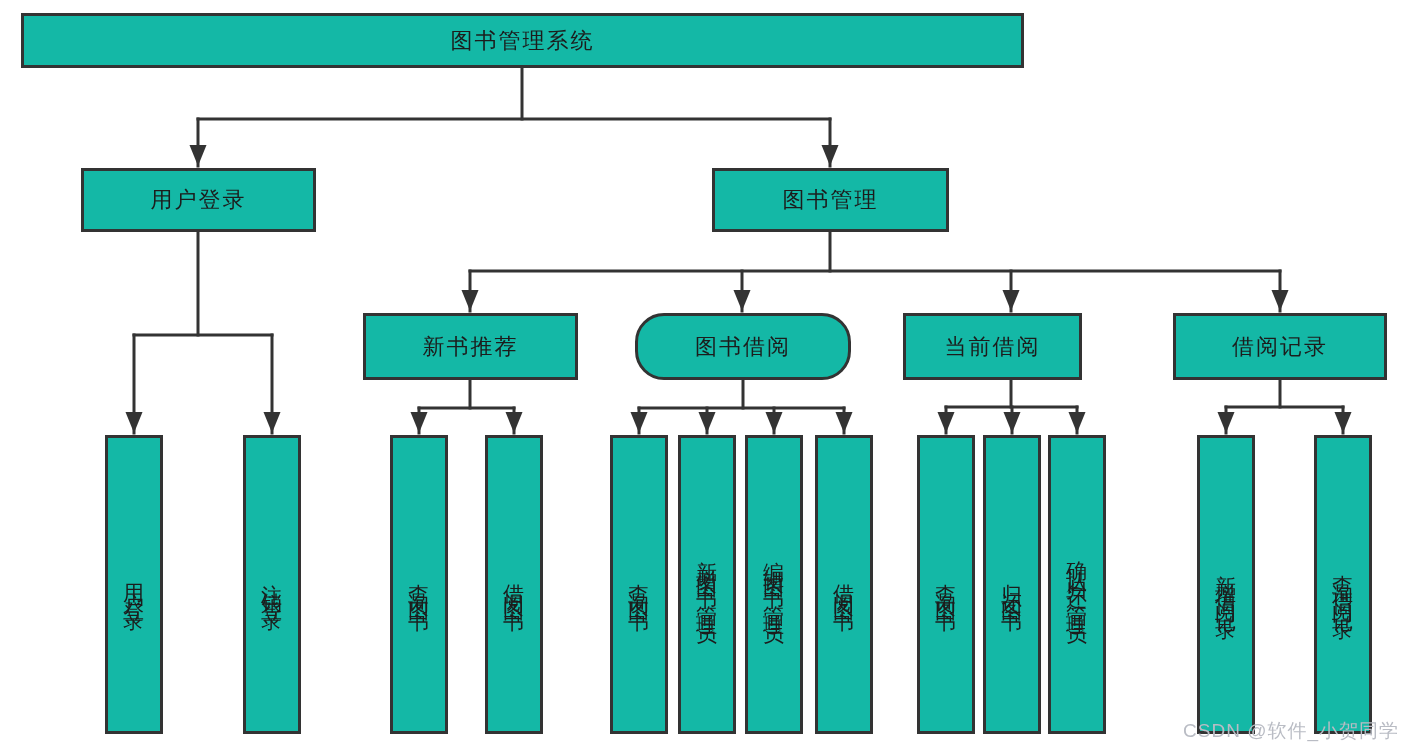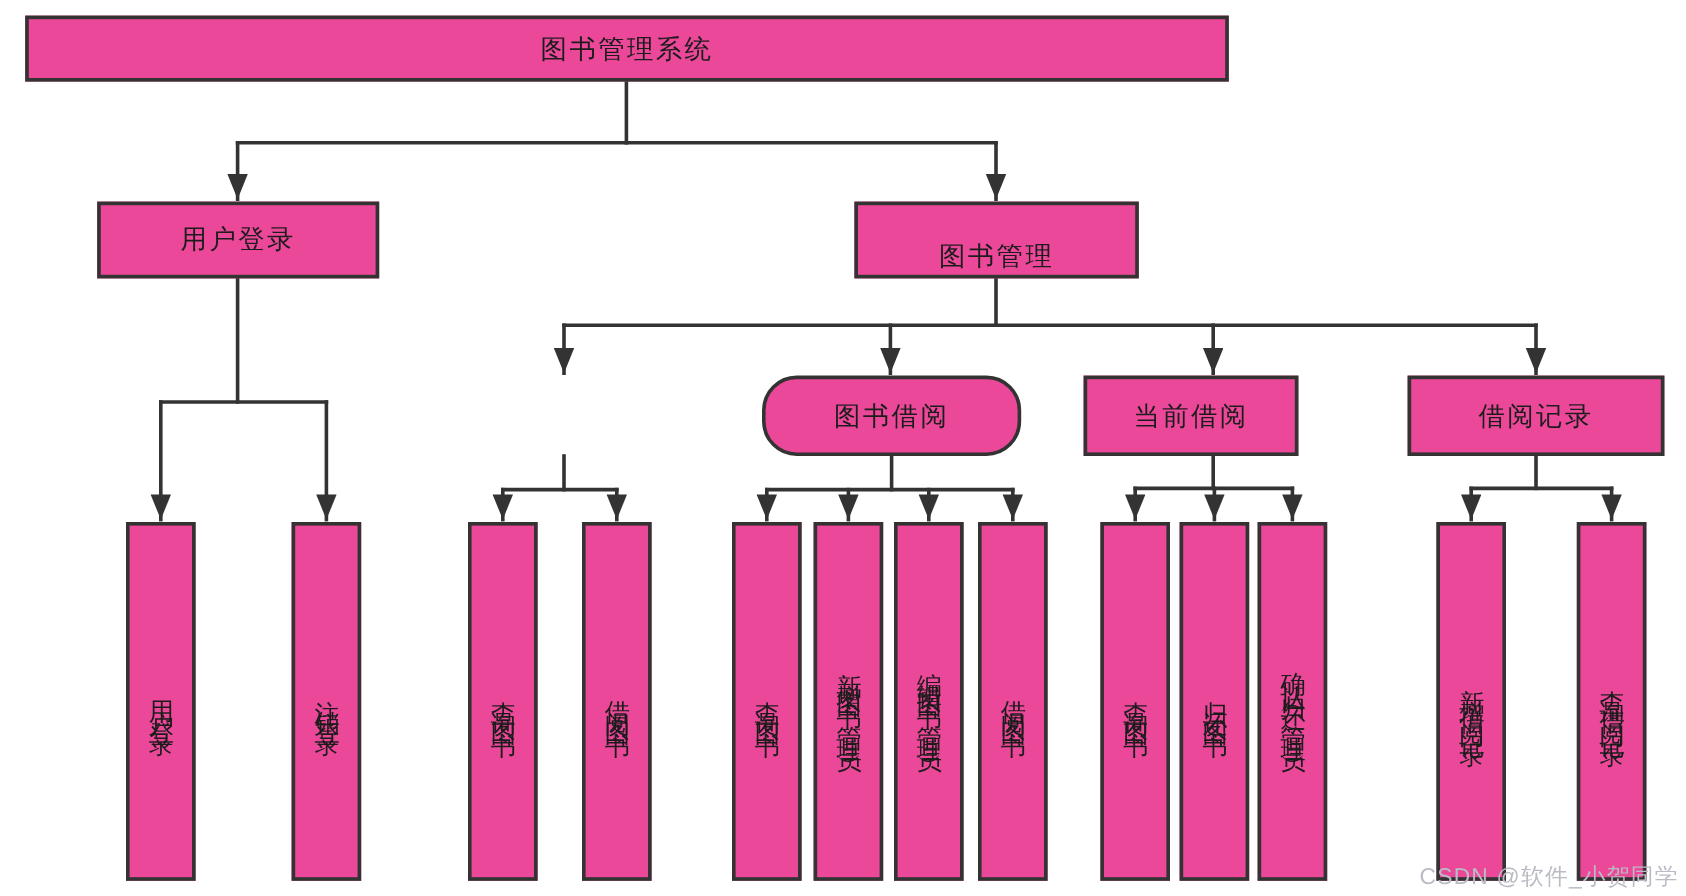--- a/index.html
+++ b/index.html
@@ -4,21 +4,21 @@
 <style>
   html,body { margin:0; padding:0; background:#ffffff; }
   .canvas {
     position:relative; width:1405px; height:747px; background:#ffffff;
     font-family:"Liberation Sans","DejaVu Sans",sans-serif; color:#1c1c1c;
     overflow:hidden;
   }
   .connectors { position:absolute; left:0; top:0; z-index:0; }
   .box {
     position:absolute; box-sizing:border-box; border:3px solid #333333;
-    background:#ec4899; display:flex; align-items:center; justify-content:center;
+    background:#14b8a6; display:flex; align-items:center; justify-content:center;
     z-index:1;
   }
   .h-label { font-size:22px; letter-spacing:2px; white-space:nowrap; }
   .leaf { top:435px; width:58px; height:299px; }
   .vtext {
     writing-mode:vertical-lr; text-orientation:mixed;
     font-size:21px; letter-spacing:9px; line-height:1;
   }
   .watermark {
     position:absolute; right:6px; bottom:3px; z-index:2;
@@ -80,24 +80,27 @@
     </g>
   </svg>
 
   <div class="box" style="left:21px; top:13px; width:1003px; height:55px;">
     <span class="h-label">图书管理系统</span>
   </div>
 
   <div class="box" style="left:81px; top:168px; width:235px; height:64px;">
     <span class="h-label">用户登录</span>
   </div>
-  <div class="box" style="left:712px; top:168px; width:237px; height:64px;align-items:flex-end;">
+  <div class="box" style="left:712px; top:168px; width:237px; height:64px;">
     <span class="h-label">图书管理</span>
   </div>
 
+  <div class="box" style="left:363px; top:313px; width:215px; height:67px;">
+    <span class="h-label">新书推荐</span>
+  </div>
   <div class="box" style="left:635px; top:313px; width:216px; height:67px;border-radius:29px;">
     <span class="h-label">图书借阅</span>
   </div>
   <div class="box" style="left:903px; top:313px; width:179px; height:67px;">
     <span class="h-label">当前借阅</span>
   </div>
   <div class="box" style="left:1173px; top:313px; width:214px; height:67px;">
     <span class="h-label">借阅记录</span>
   </div>
 

